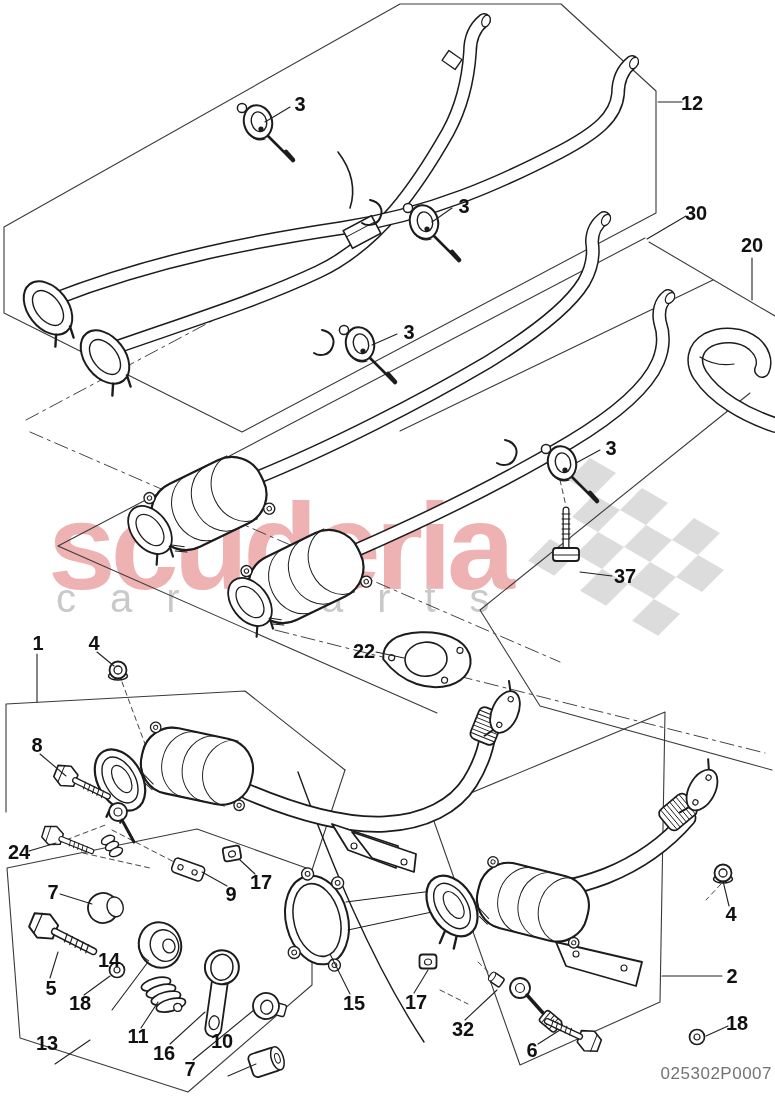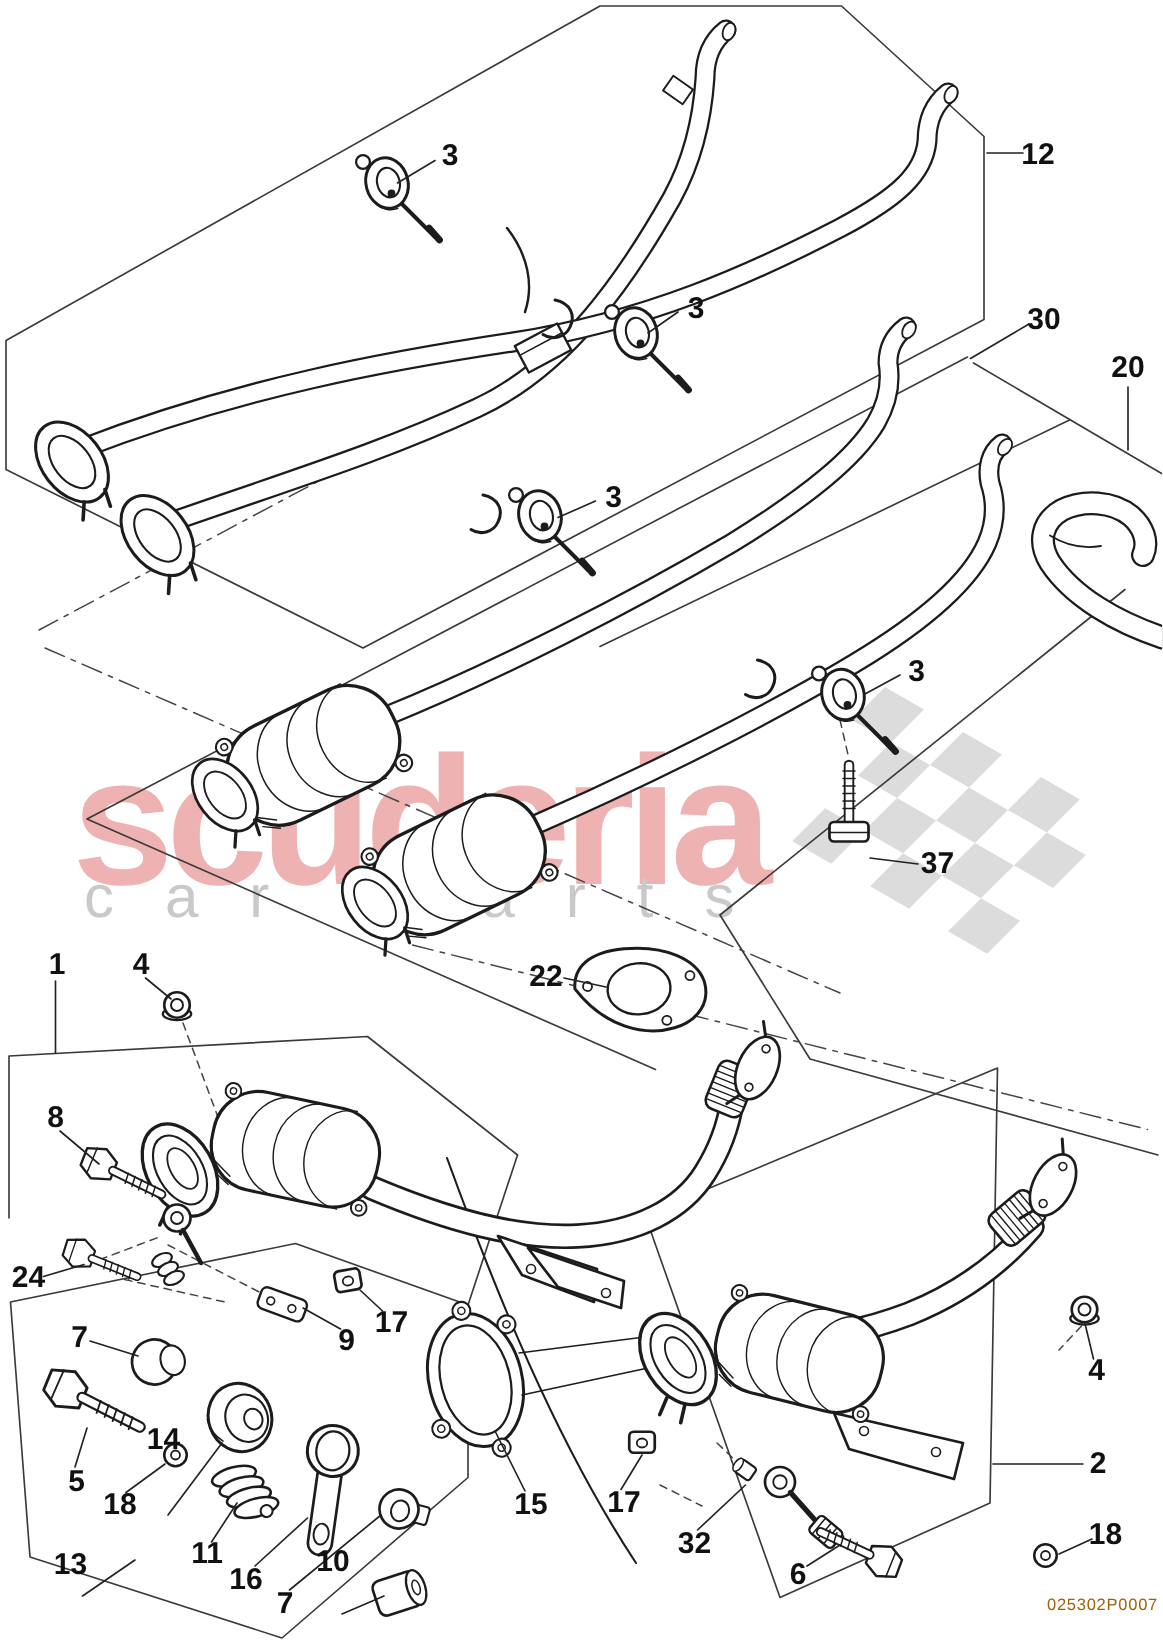--- a/index.html
+++ b/index.html
@@ -5,21 +5,21 @@
   html,body{margin:0;padding:0;background:#fff;}
   #stage{position:relative;width:775px;height:1100px;background:#ffffff;overflow:hidden;
          font-family:"Liberation Sans",sans-serif;}
   .wm-brand{position:absolute;left:48px;top:486px;font-size:122px;font-weight:700;
             letter-spacing:-5px;color:#efb2b2;white-space:nowrap;line-height:1;}
   .wm-tag{position:absolute;left:56px;top:578px;font-size:40px;font-weight:400;
           letter-spacing:34px;word-spacing:6px;color:#c9c9c9;white-space:nowrap;line-height:1;}
   svg.art{position:absolute;left:0;top:0;}
   .co{position:absolute;transform:translate(-50%,-50%);font-size:20px;font-weight:700;
       color:#111;white-space:nowrap;line-height:1;}
-  .code{position:absolute;right:3px;top:1064px;font-size:11px;color:#a16207;letter-spacing:0.5px;}
+  .code{position:absolute;right:3px;top:1064px;font-size:17px;color:#737373;letter-spacing:0.5px;}
 </style>
 </head>
 <body>
 
 <div id="stage">
 
   <div class="wm-brand">scuderia</div>
   <div class="wm-tag">car parts</div>
 
   <svg class="art" width="775" height="1100" viewBox="0 0 775 1100" stroke="#1c1c1c" stroke-linecap="round" stroke-linejoin="round" fill="none">

